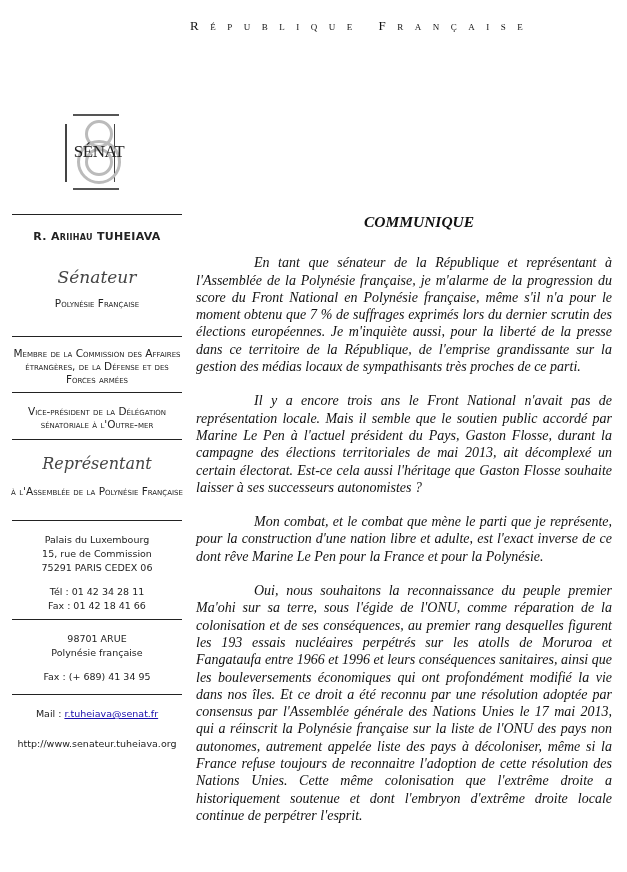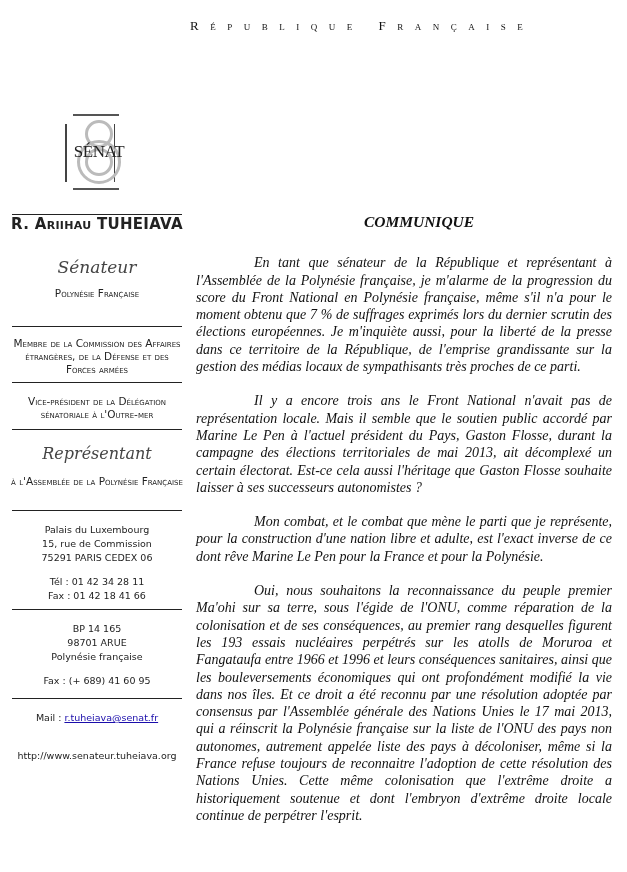--- a/index.html
+++ b/index.html
@@ -17,21 +17,21 @@
   .logo .ring { position:absolute; border-radius:50%; border:3px solid #bbb; }
   .logo .word {
     position:absolute; top:28px; left:4px; width:60px; text-align:center;
     font-family:"Liberation Serif", serif; font-size:17px; color:#222; letter-spacing:-0.5px;
   }
   .left-col {
     position:absolute; left:10px; top:200px; width:174px;
     font-family:"DejaVu Sans", sans-serif; text-align:center; color:#222;
   }
   .rule { height:0; border-top:1px solid #222; margin:0 2px; }
-  .name { font-size:15px; font-weight:bold; font-variant:small-caps; letter-spacing:0.3px; }
+  .name { font-size:11px; font-weight:bold; font-variant:small-caps; margin-top:15px; letter-spacing:0.3px; }
   .script { font-family:"DejaVu Serif", serif; font-style:italic; font-size:17px; color:#444; margin-top:24px; }
   .sc { font-variant:small-caps; font-size:10.5px; line-height:13px; }
   .small { font-size:9.5px; line-height:14px; }
   .mail-link { color:#1a0dab; text-decoration:underline; }
   .right-col {
     position:absolute; left:196px; top:213px; width:416px;
     font-family:"Liberation Serif", serif; font-style:italic; font-size:14px; line-height:17.3px;
     text-align:justify; color:#111;
   }
   .title { text-align:center; font-weight:bold; font-size:15.5px; margin-bottom:24px; padding-left:30px; }
@@ -70,30 +70,29 @@
     <div>Palais du Luxembourg</div>
     <div>15, rue de Commission</div>
     <div>75291 PARIS CEDEX 06</div>
   </div>
   <div class="small" style="margin-top:10px;">
     <div>Tél : 01 42 34 28 11</div>
     <div>Fax : 01 42 18 41 66</div>
   </div>
   <div class="rule" style="margin-top:6px;"></div>
   <div class="small" style="margin-top:12px;">
-    <div>BP 14 165</div>
     <div>98701  ARUE</div>
     <div>Polynésie française</div>
   </div>
-  <div class="small" style="margin-top:10px;">Fax : (+ 689) 41 60 95</div>
+  <div class="small" style="margin-top:10px;">Fax : (+ 689) 41 34 95</div>
   <div class="rule" style="margin-top:10px;"></div>
   <div class="small" style="margin-top:12px;">
     <span>Mail : </span><span class="mail-link">r.tuheiava@senat.fr</span>
   </div>
-  <div class="small" style="margin-top:24px;">http://www.senateur.tuheiava.org</div>
+  <div class="small" style="margin-top:16px;">http://www.senateur.tuheiava.org</div>
 </div>
 
 <div class="right-col">
   <div class="title">COMMUNIQUE</div>
   <p class="para">En tant que sénateur de la République et représentant à l'Assemblée de la Polynésie française, je m'alarme de la progression du score du Front National en Polynésie française, même s'il n'a pour le moment obtenu que 7 % de suffrages exprimés lors du dernier scrutin des élections européennes. Je m'inquiète aussi, pour la liberté de la presse dans ce territoire de la République, de l'emprise grandissante sur la gestion des médias locaux de sympathisants très proches de ce parti.</p>
   <p class="para">Il y a encore trois ans le Front National n'avait pas de représentation locale. Mais il semble que le soutien public accordé par Marine Le Pen à l'actuel président du Pays, Gaston Flosse, durant la campagne des élections territoriales de mai 2013, ait décomplexé un certain électorat. Est-ce cela aussi l'héritage que Gaston Flosse souhaite laisser à ses successeurs autonomistes ?</p>
   <p class="para">Mon combat, et le combat que mène le parti que je représente, pour la construction d'une nation libre et adulte, est l'exact inverse de ce dont rêve Marine Le Pen pour la France et pour la Polynésie.</p>
   <p class="para">Oui, nous souhaitons la reconnaissance du peuple premier Ma'ohi sur sa terre, sous l'égide de l'ONU, comme réparation de la colonisation et de ses conséquences, au premier rang desquelles figurent les 193 essais nucléaires perpétrés sur les atolls de Moruroa et Fangataufa entre 1966 et 1996 et leurs conséquences sanitaires, ainsi que les bouleversements économiques qui ont profondément modifié la vie dans nos îles. Et ce droit a été reconnu par une résolution adoptée par consensus par l'Assemblée générale des Nations Unies le 17 mai  2013, qui a réinscrit la Polynésie française sur la liste de l'ONU des pays non autonomes, autrement appelée liste des pays à décoloniser, même si la France refuse toujours de reconnaitre l'adoption de cette résolution des Nations Unies. Cette même colonisation que l'extrême droite a historiquement soutenue et dont l'embryon d'extrême droite locale continue de perpétrer l'esprit.</p>
 </div>
 

